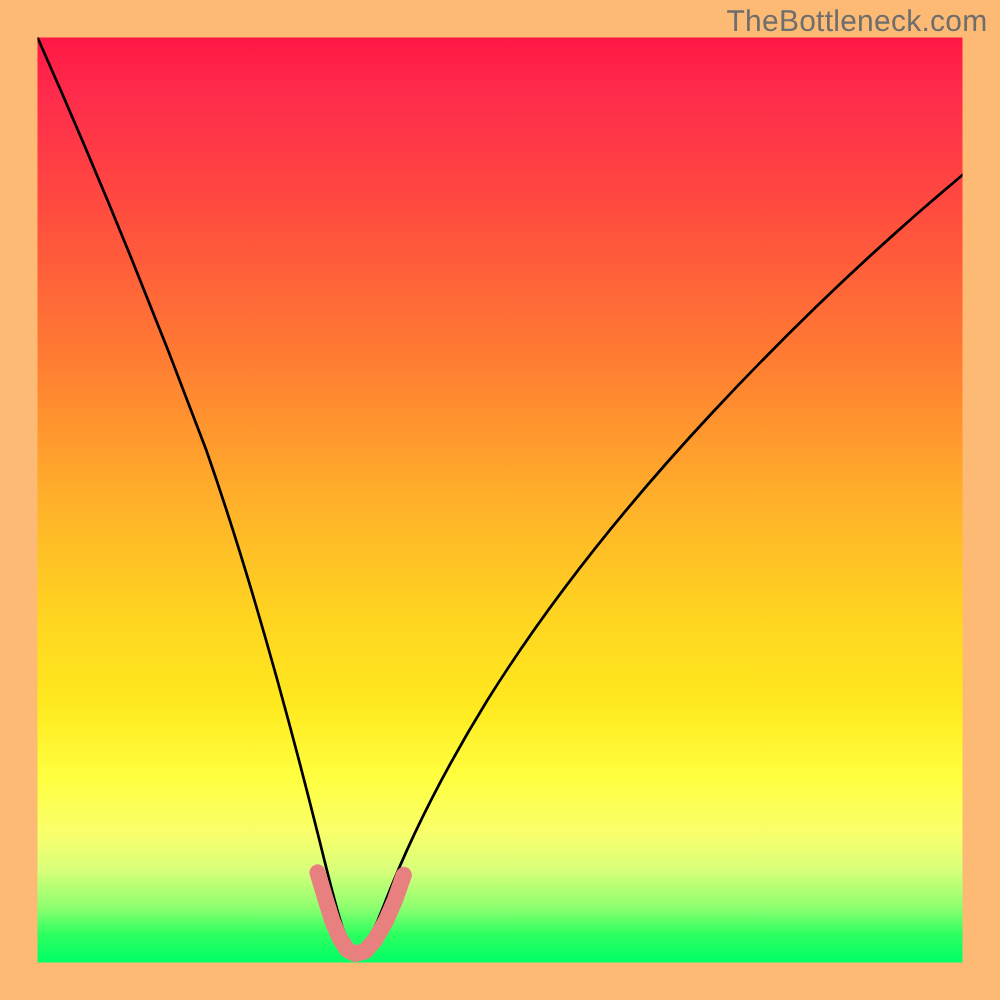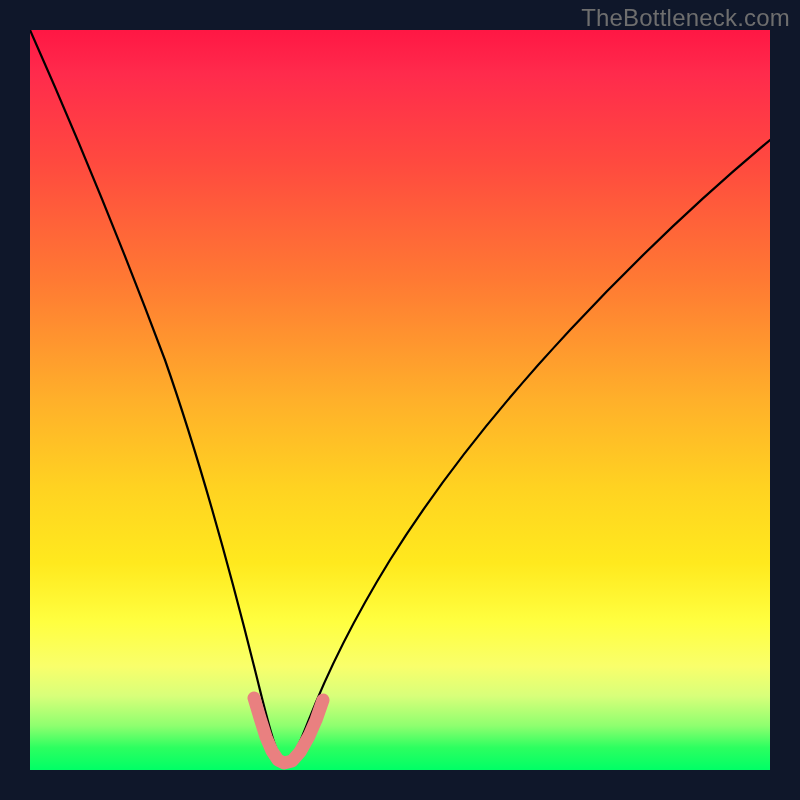--- a/index.html
+++ b/index.html
@@ -8,21 +8,21 @@
     width: 800px;
     height: 800px;
     background: #000000;
     overflow: hidden;
     font-family: Arial, Helvetica, sans-serif;
   }
   .outer {
     position: relative;
     width: 800px;
     height: 800px;
-    background: #0f172a;
+    background: #fdba74;
   }
   .watermark {
     position: absolute;
     top: 4px;
     right: 10px;
     color: #6e6e6e;
     font-size: 24px;
     font-weight: 400;
     z-index: 10;
     letter-spacing: 0.2px;

